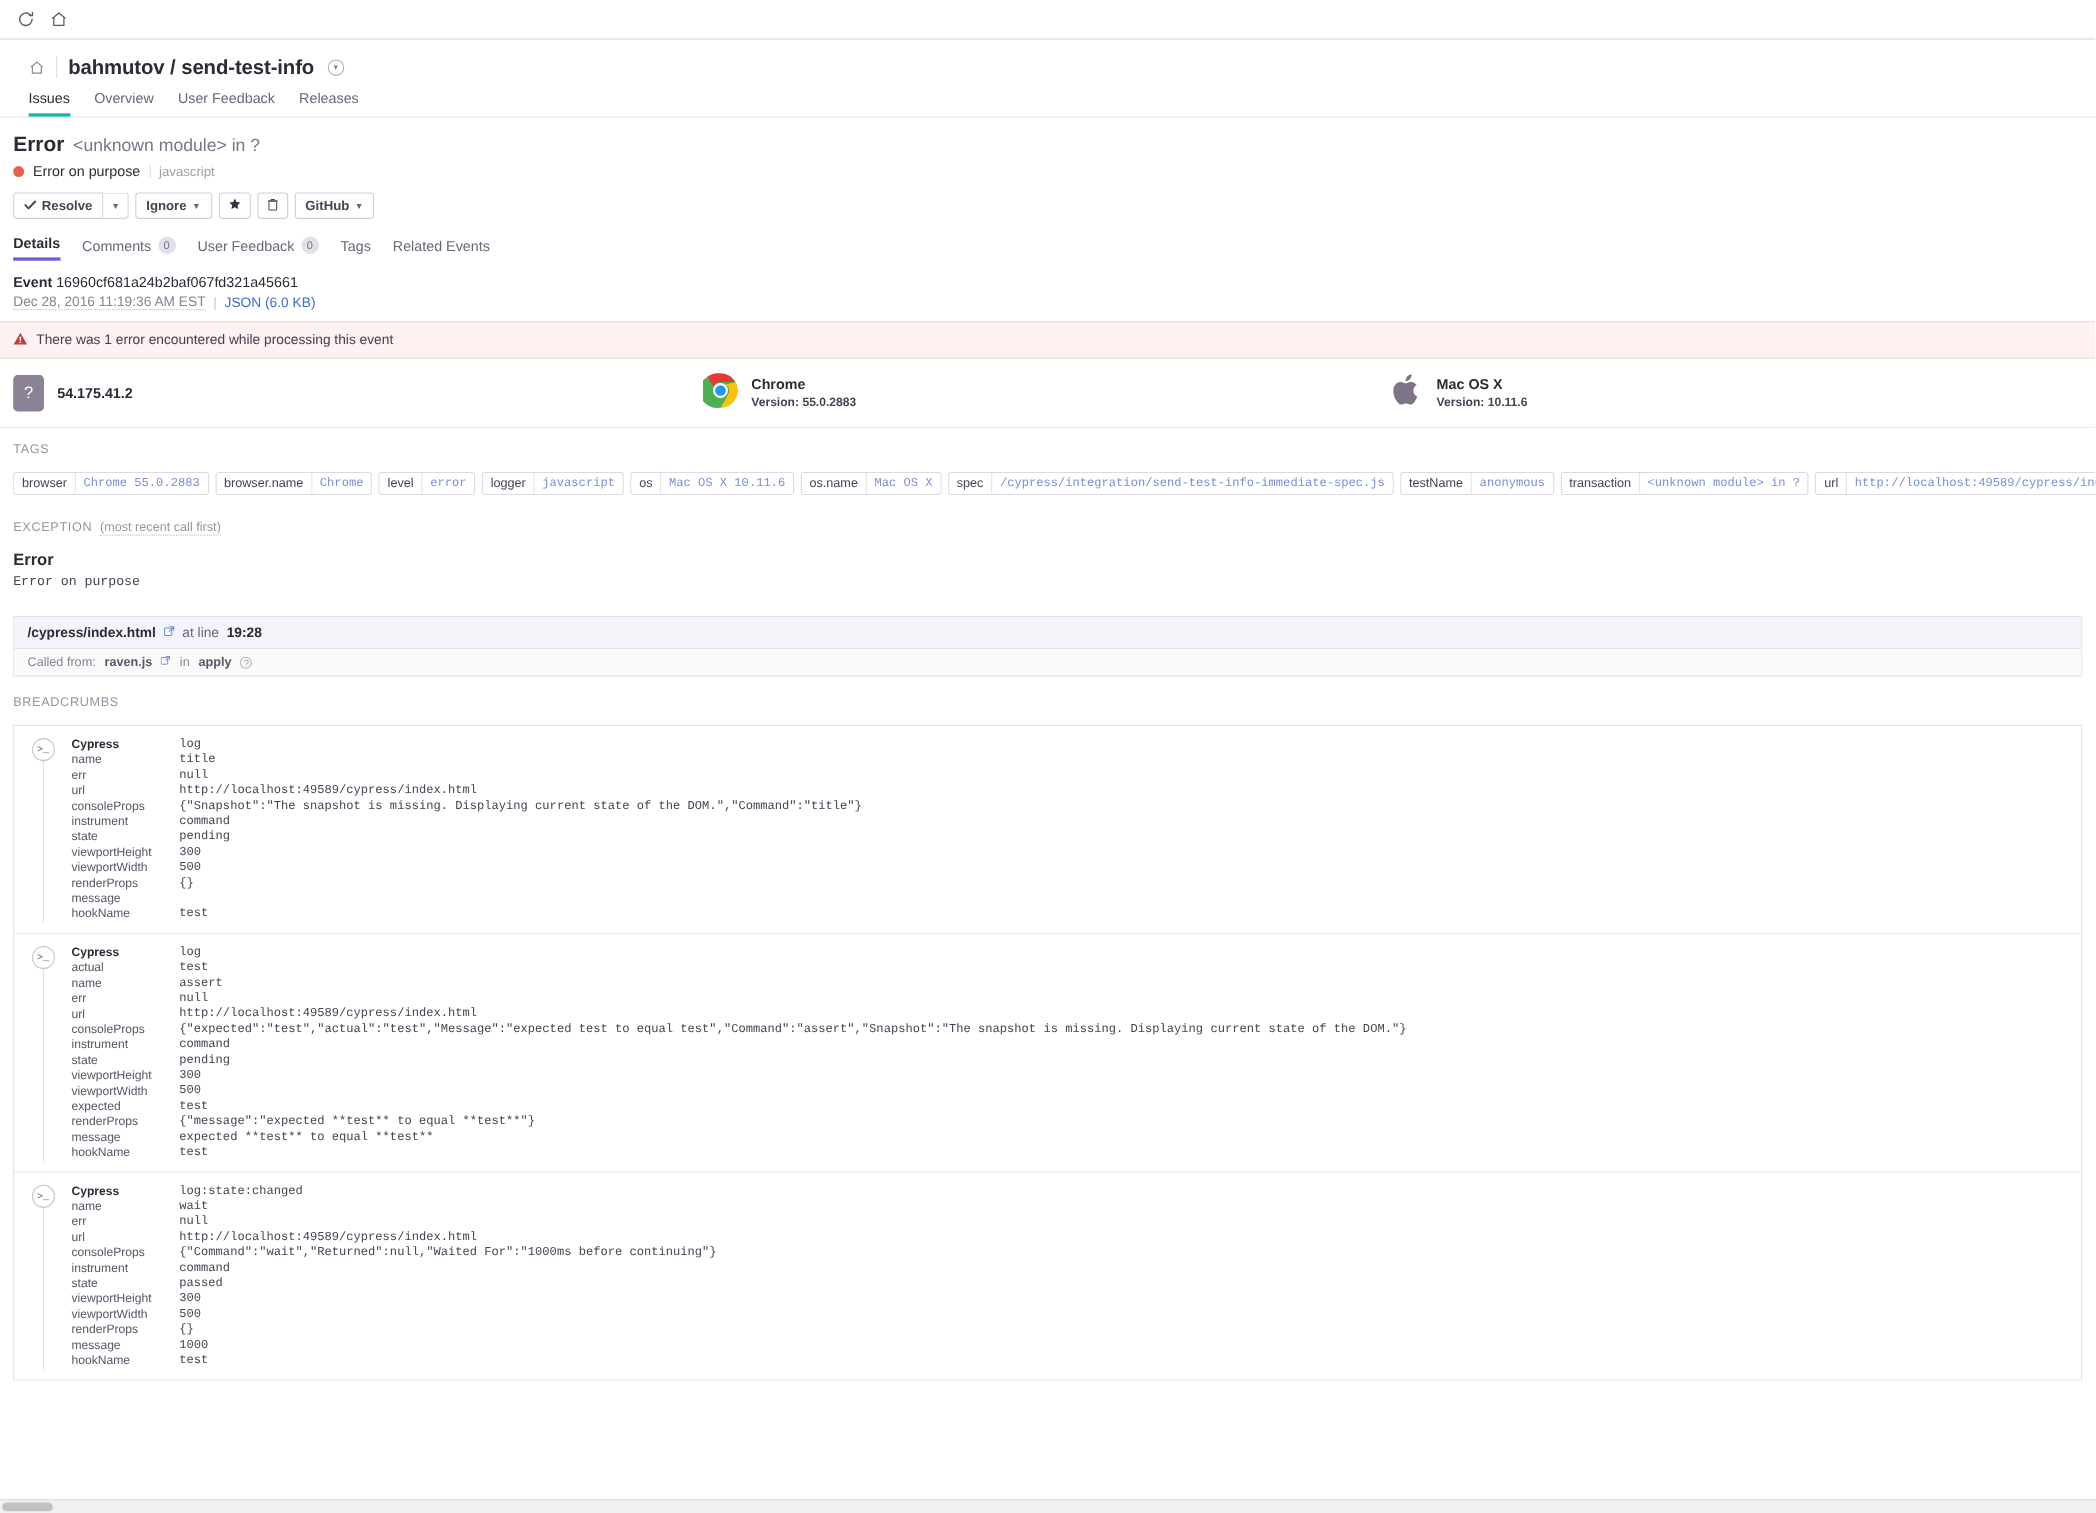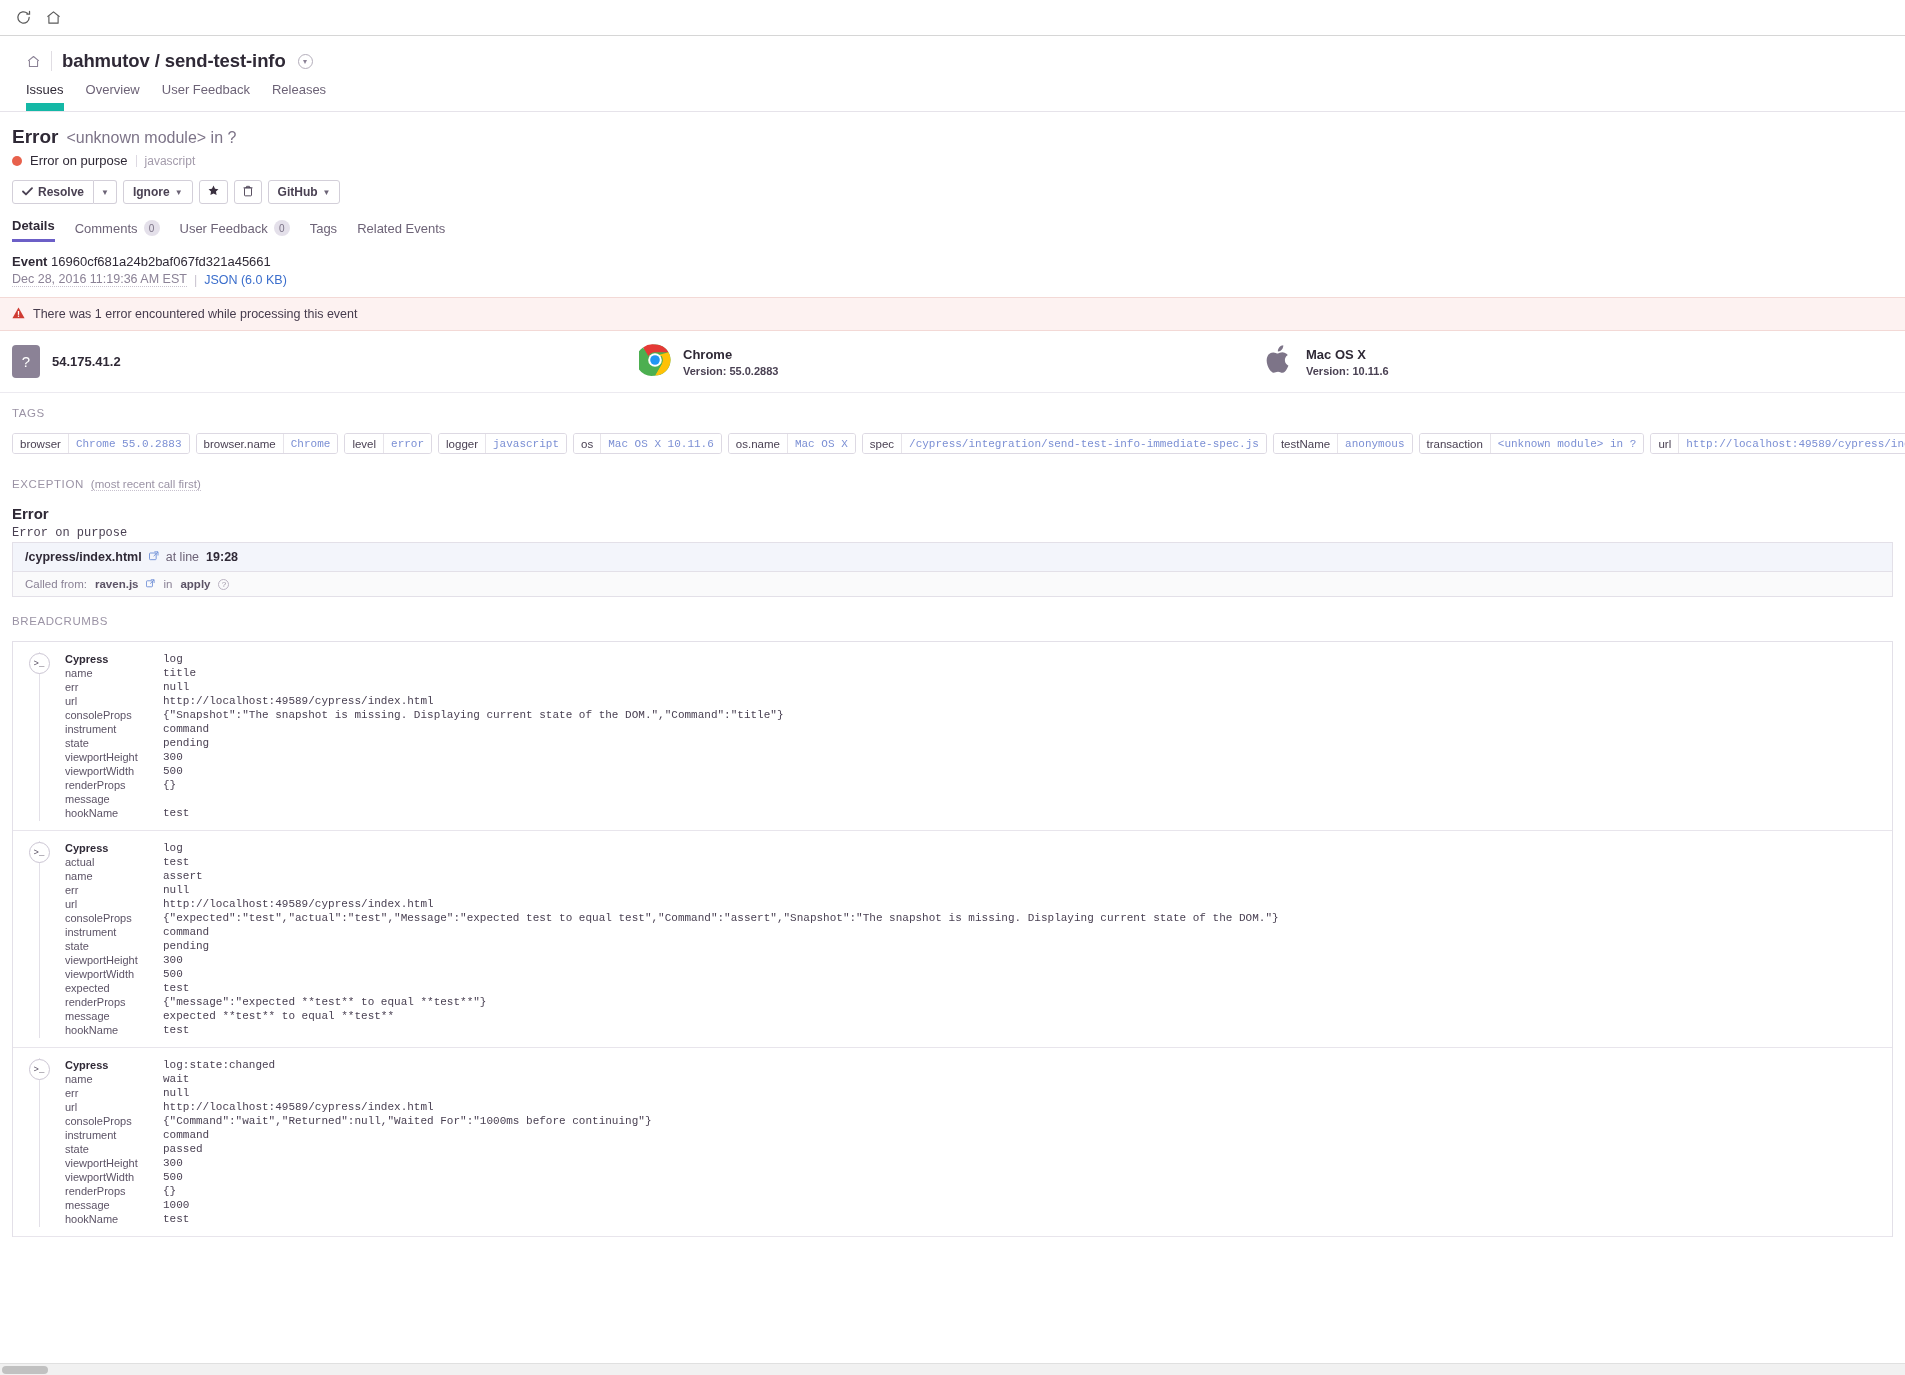--- a/index.html
+++ b/index.html
@@ -76,21 +76,21 @@
   }
   .org-nav {
     display: flex;
     gap: 22px;
     margin-top: 10px;
     font-size: 13px;
   }
   .org-nav .nav-item { color: #6d6377; cursor: pointer; padding-bottom: 6px; }
   .org-nav .nav-item.active {
     color: #2f2936;
-    border-bottom: 8px solid #14b8a6;
+    border-bottom: 3px solid #14b8a6;
     font-weight: normal;
   }
   .header-rule { border-bottom: 1px solid #e6e3ea; }
 
   
   .issue-head { padding: 14px 12px 0 12px; }
   .issue-title-row { display: flex; align-items: baseline; gap: 8px; }
   .issue-type { font-size: 19px; font-weight: bold; color: #2f2936; }
   .issue-culprit { font-size: 16px; color: #7d7488; }
   .issue-sub {
@@ -237,21 +237,21 @@
   .exc-head { display: flex; align-items: flex-start; gap: 7px; }
   .exc-sub {
     font-size: 11.5px; color: #9b93a5;
     border-bottom: 1px dotted #c7c1ce;
   }
   .exc-title { font-size: 15px; font-weight: bold; color: #2f2936; margin-top: 14px; }
   .exc-msg {
     font-family: "Liberation Mono", monospace;
     font-size: 12px; color: #4a4153; margin-top: 4px;
   }
-  .frame-box { margin-top: 2px; border: 1px solid #e3e0e8; border-bottom: none; }
+  .frame-box { margin-top: 24px; border: 1px solid #e3e0e8; border-bottom: none; }
   .frame-main {
     background: #f3f5fb;
     padding: 7px 12px;
     font-size: 12.5px;
     display: flex; align-items: center; gap: 7px;
     border-bottom: 1px solid #e3e0e8;
   }
   .frame-file { font-weight: bold; color: #2f2936; }
   .frame-at { color: #6d6377; }
   .frame-line { font-weight: bold; color: #2f2936; }

